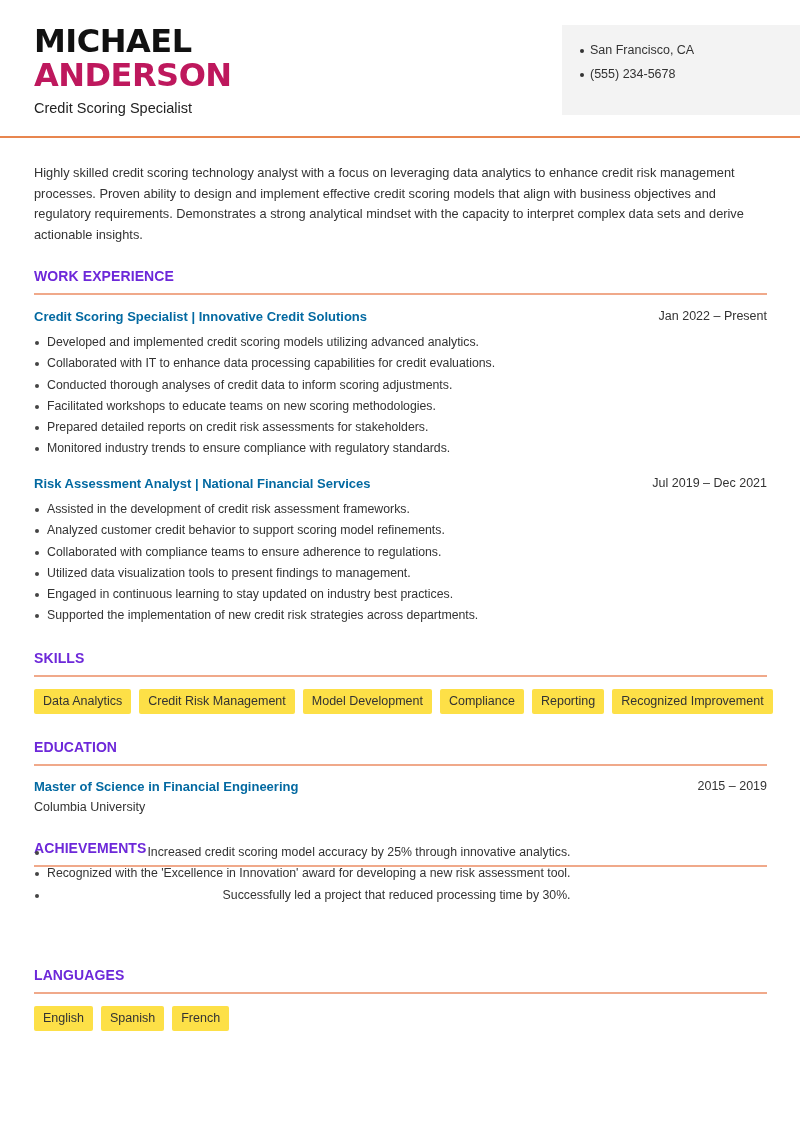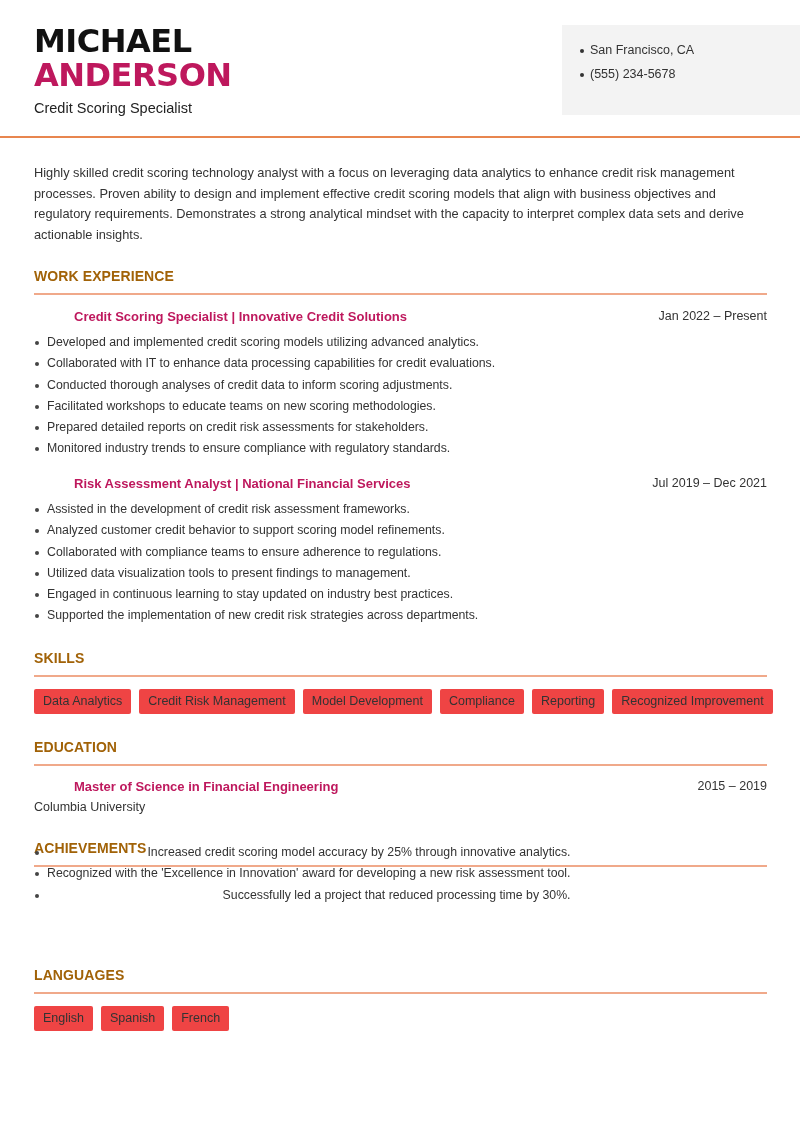--- a/index.html
+++ b/index.html
@@ -12,33 +12,33 @@
   .last { color: #be185d; display: block; }
   .title { position: absolute; left: 34px; top: 100px; font-size: 14.5px; color: #222; }
 
   .contact { position: absolute; left: 562px; top: 25px; width: 238px; height: 90px; background: #f3f3f3; padding: 14px 0 0 18px; }
   .contact ul { list-style: none; }
   .contact li { font-size: 12.5px; color: #333; line-height: 23.5px; position: relative; padding-left: 10px; }
   .contact li::before { content: ""; position: absolute; left: 0; top: 10px; width: 4px; height: 4px; border-radius: 50%; background: #333; }
 
   .summary { position: absolute; left: 34px; top: 163px; width: 740px; font-size: 12.8px; line-height: 20.7px; color: #333; }
 
-  .section-title { position: absolute; left: 34px; font-size: 14px; font-weight: bold; color: #a16207; letter-spacing: 0.1px; }
+  .section-title { position: absolute; left: 34px; font-size: 14px; font-weight: bold; color: #6d28d9; letter-spacing: 0.1px; }
   .rule { position: absolute; left: 34px; width: 733px; height: 2px; background: #f0a98a; }
 
   .job-head { position: absolute; left: 34px; width: 733px; display: flex; justify-content: space-between; font-size: 13px; }
-  .job-title { font-weight: bold; color: #be185d; margin-left: 40px; }
+  .job-title { font-weight: bold; color: #0369a1; }
   .job-date { color: #333; font-size: 12.5px; }
 
   .bullets { position: absolute; left: 34px; list-style: none; }
   .bullets li { font-size: 12.3px; color: #333; line-height: 21.3px; position: relative; padding-left: 13px; }
   .bullets li::before { content: ""; position: absolute; left: 1px; top: 9px; width: 4px; height: 4px; border-radius: 50%; background: #444; }
 
   .tags { position: absolute; left: 34px; display: flex; gap: 8px; }
-  .tag { background: #ef4444; font-size: 12.5px; color: #333; padding: 0 9px; height: 25px; line-height: 25px; border-radius: 2px; }
+  .tag { background: #fde047; font-size: 12.5px; color: #333; padding: 0 9px; height: 25px; line-height: 25px; border-radius: 2px; }
 
   .edu-head { position: absolute; left: 34px; width: 733px; display: flex; justify-content: space-between; font-size: 13px; }
   .edu-sub { position: absolute; left: 34px; font-size: 12.5px; color: #333; }
 </style>
 </head>
 <body>
 
 <div class="header">
   <div class="name">
     <span class="first">MICHAEL</span>

